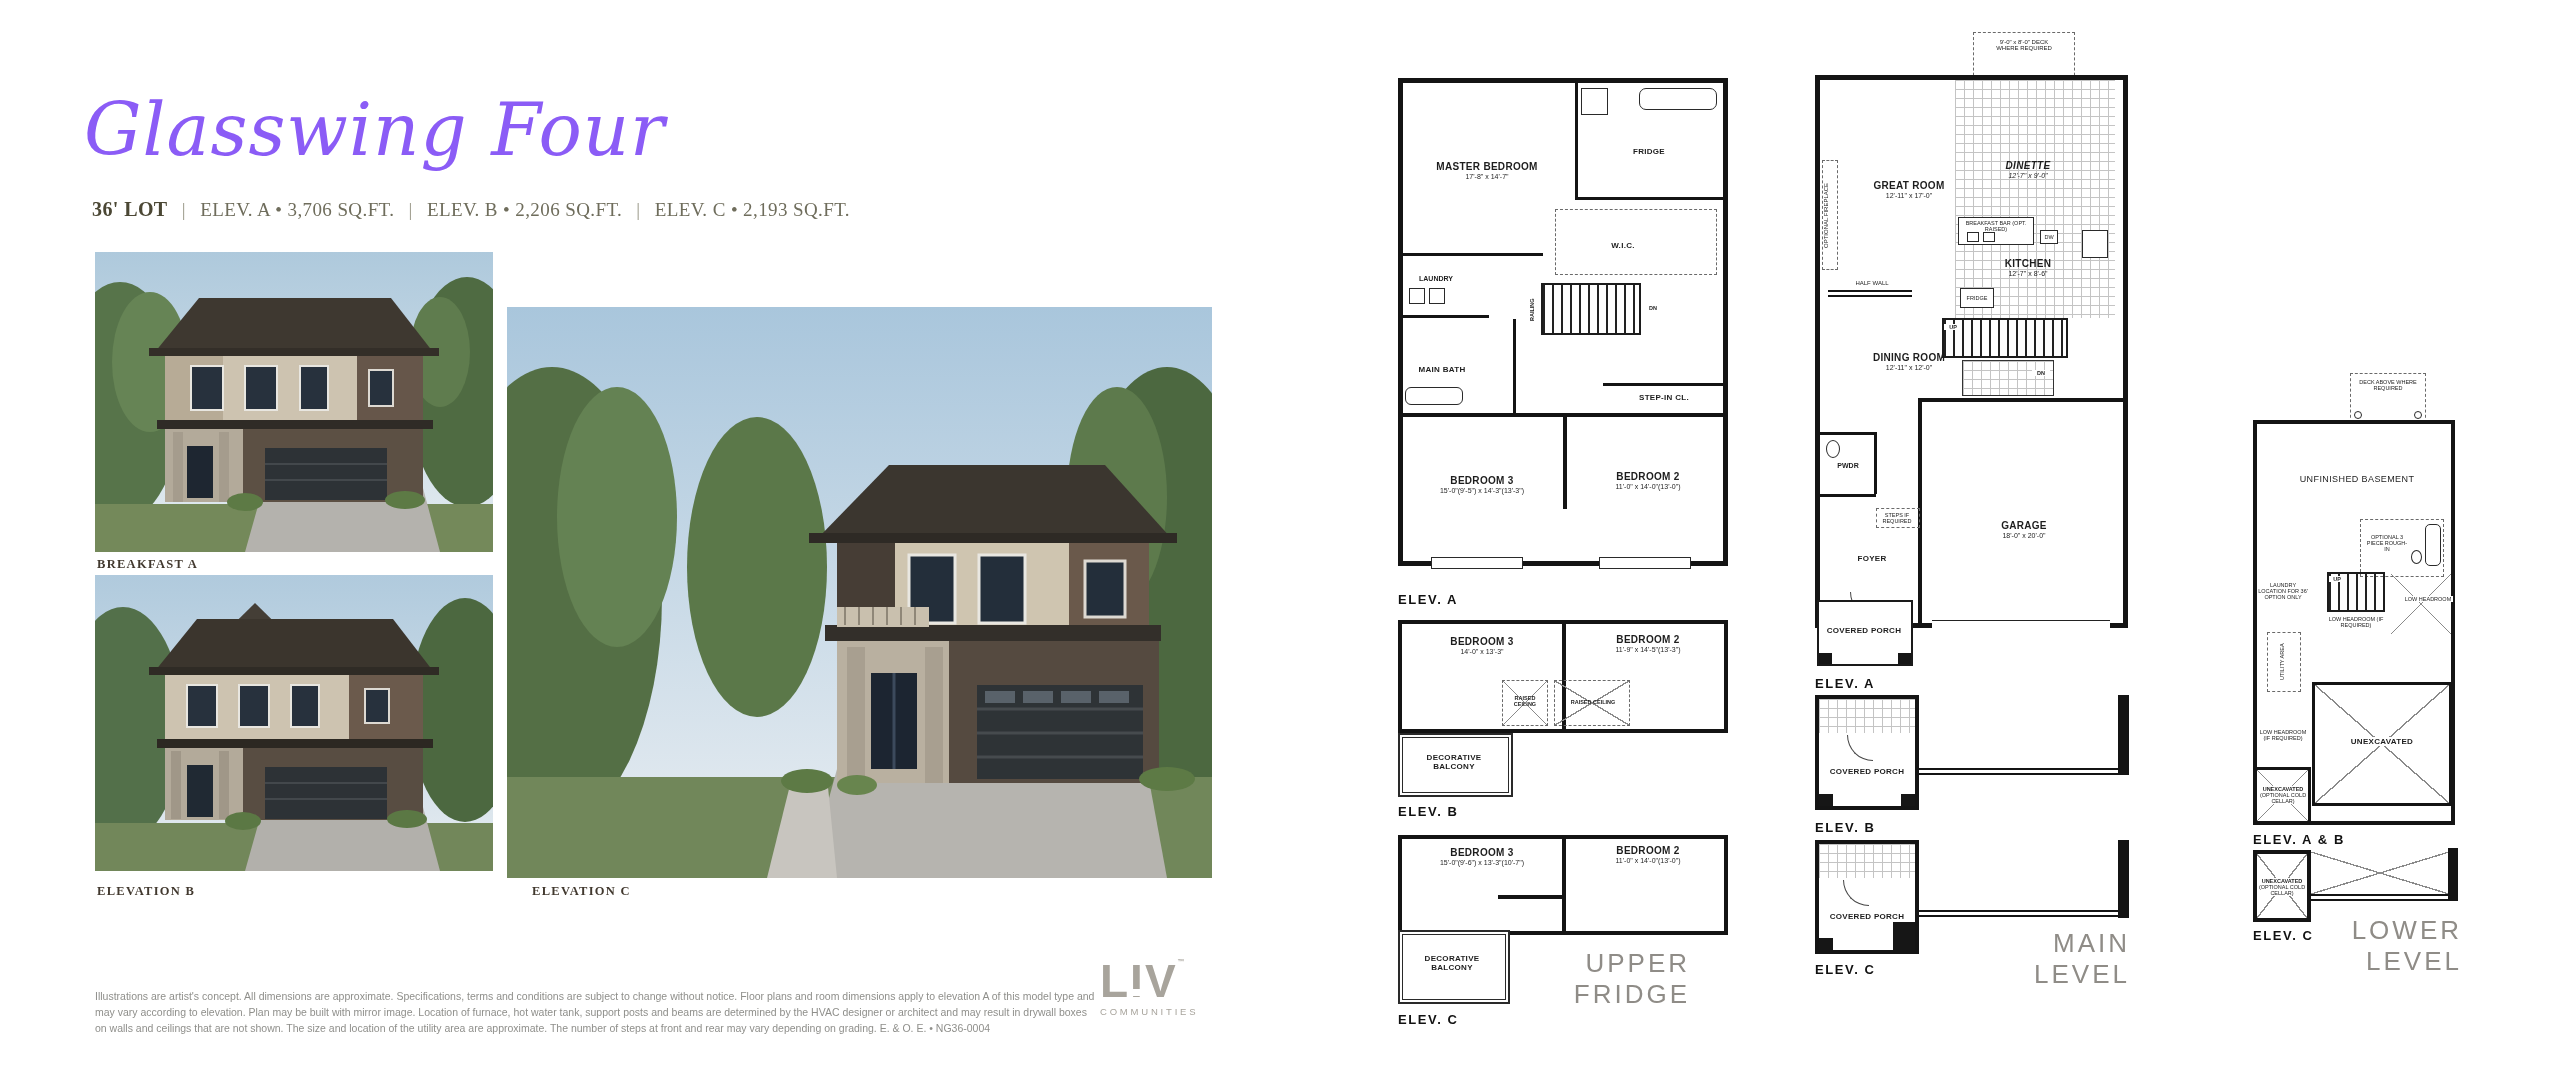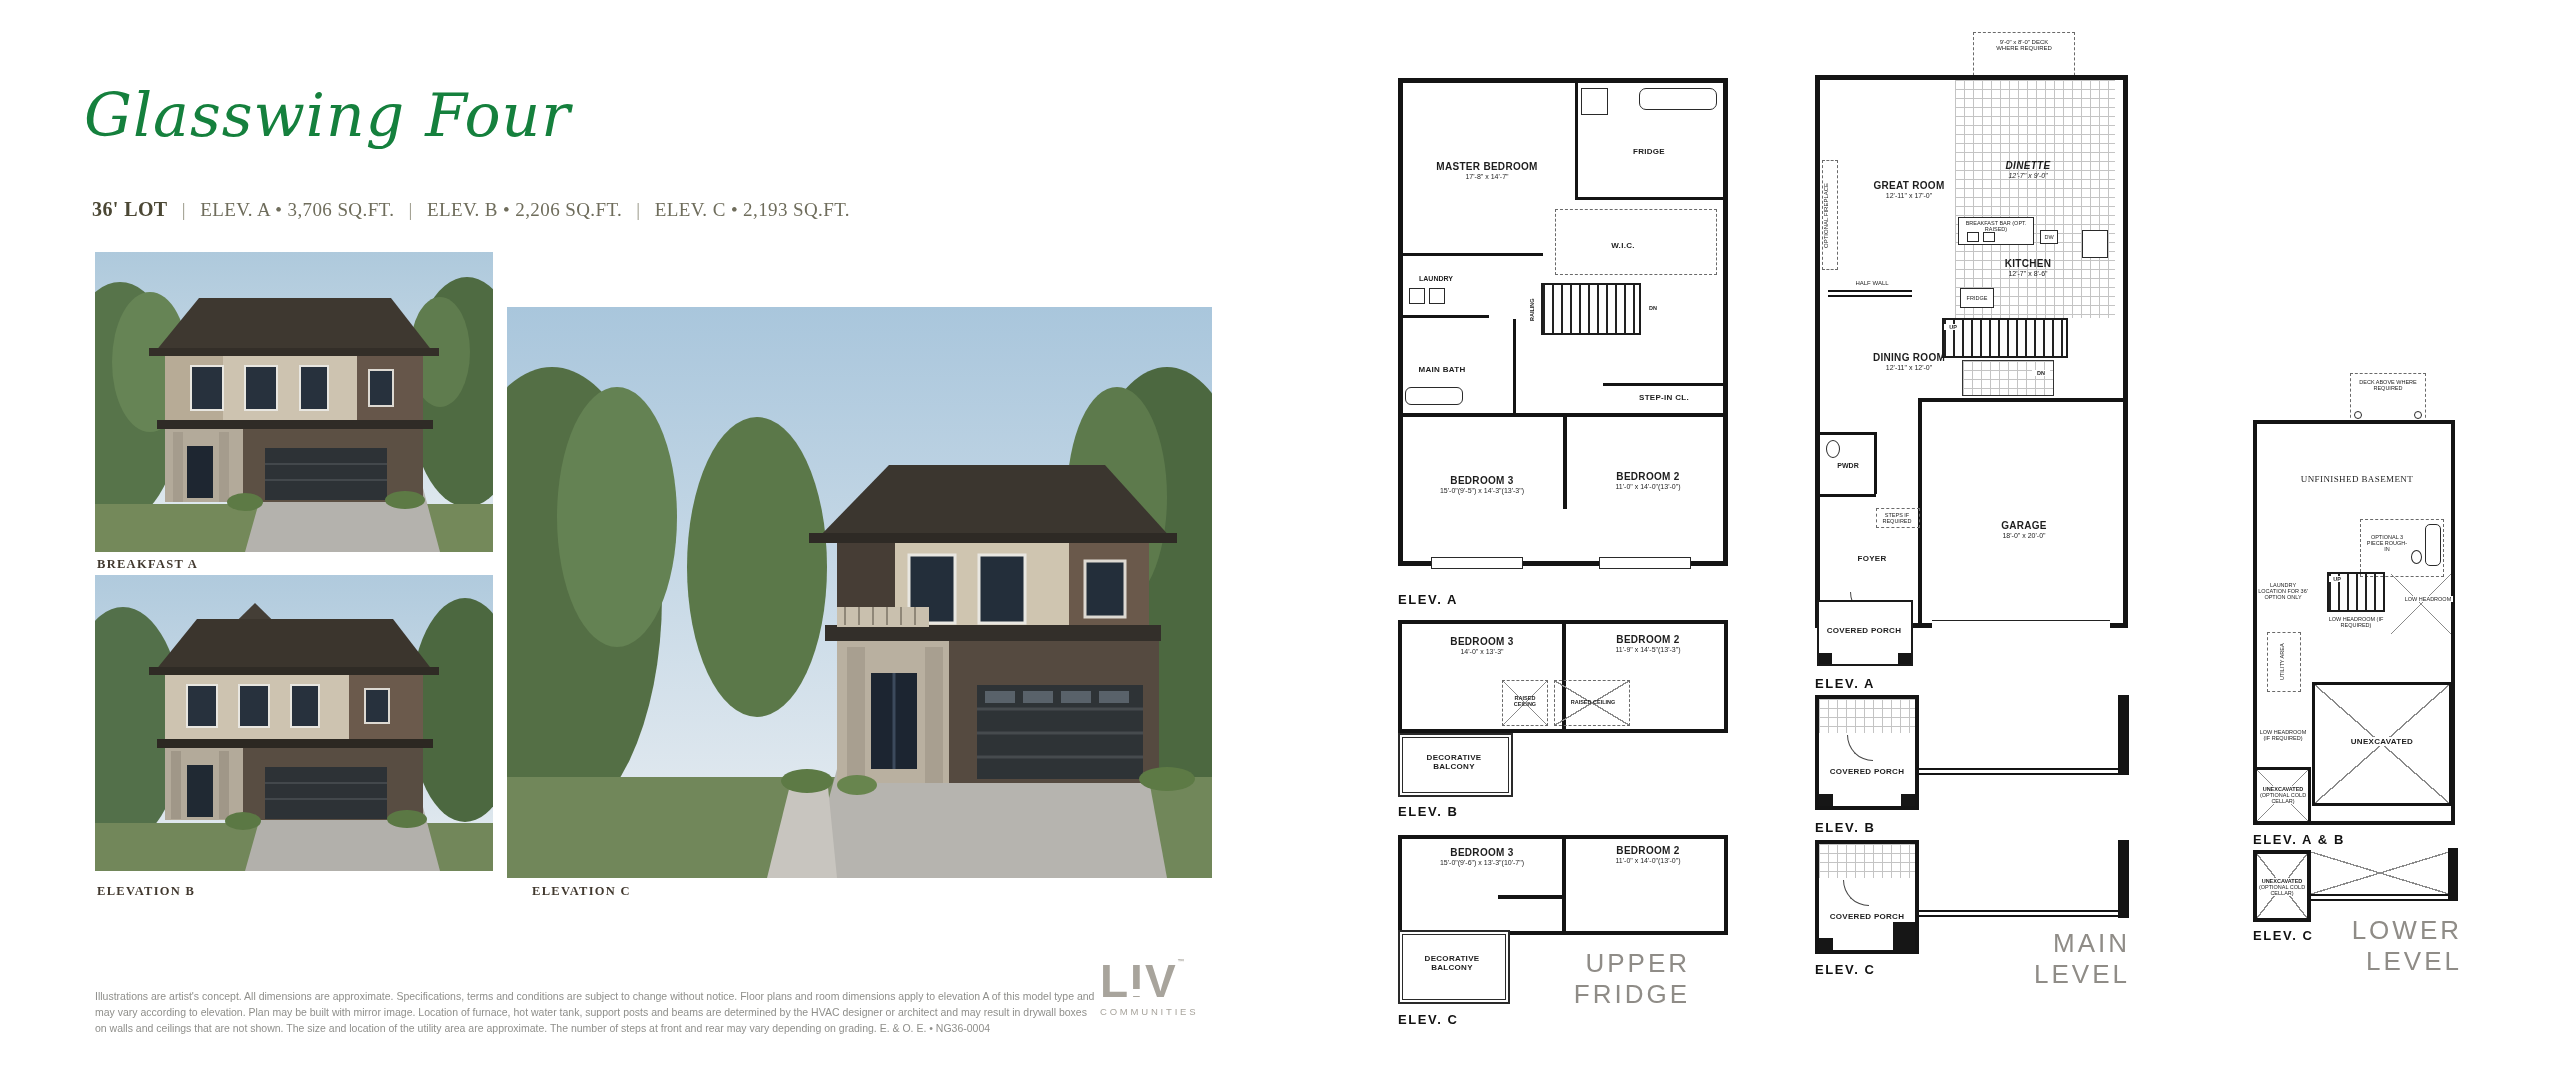--- a/index.html
+++ b/index.html
@@ -1,21 +1,21 @@
 <!DOCTYPE html>
 <html><head>
 <meta charset="utf-8">
 <style>
   html,body{margin:0;padding:0;}
   body{width:2560px;height:1067px;background:#ffffff;overflow:hidden;
        font-family:"Liberation Sans",sans-serif;position:relative;}
   .abs{position:absolute;}
   
   .title{position:absolute;left:84px;top:40px;font-family:"DejaVu Serif",serif;
-         font-style:italic;font-weight:400;font-size:60px;color:#15803d;
+         font-style:italic;font-weight:400;font-size:72px;color:#8b5cf6;
          letter-spacing:1px;white-space:nowrap;}
   .subtitle{position:absolute;left:92px;top:198px;font-family:"Liberation Serif",serif;
             font-size:19px;color:#6f6d5c;letter-spacing:.4px;white-space:nowrap;}
   .subtitle .lot{font-weight:700;color:#4b4734;font-size:20px;}
   .subtitle .sep{color:#9a9888;margin:0 9px;font-weight:300;}
   
   .photo{position:absolute;overflow:hidden;background:#cfdde7;}
   .photo svg{display:block;}
   .photo-label{position:absolute;font-family:"Liberation Serif",serif;font-size:12.5px;
                letter-spacing:1.3px;color:#42392f;font-weight:600;}
@@ -370,21 +370,21 @@
 <div class="abs" style="left:2118px;top:840px;width:11px;height:78px;background:#141414;"></div>
 <div class="elev-tag" style="left:1815px;top:962px;">ELEV. C</div>
 <div class="level-heading" style="left:1985px;top:928px;width:145px;">MAIN LEVEL</div>
 
 <div class="dashed" style="left:2350px;top:373px;width:76px;height:50px;">
   <div class="lbl s55" style="left:8px;top:5px;width:58px;font-weight:400;">DECK ABOVE WHERE REQUIRED</div>
   <div class="fixture" style="left:3px;bottom:3px;width:8px;height:8px;border-radius:50%;"></div>
   <div class="fixture" style="right:3px;bottom:3px;width:8px;height:8px;border-radius:50%;"></div>
 </div>
 <div class="plan-thin" style="left:2253px;top:420px;width:202px;height:405px;">
-  <div class="lbl s9" style="left:30px;top:50px;width:140px;font-weight:400;letter-spacing:.4px;font-family:Liberation Serif, serif;">UNFINISHED BASEMENT</div>
+  <div class="lbl s9" style="left:30px;top:50px;width:140px;font-weight:400;letter-spacing:.4px;">UNFINISHED BASEMENT</div>
   <div class="dashed" style="left:103px;top:95px;width:84px;height:58px;">
     <div class="lbl s55" style="left:4px;top:14px;width:44px;font-weight:400;">OPTIONAL 3 PIECE ROUGH-IN</div>
     <div class="fixture" style="right:2px;top:4px;width:16px;height:42px;border-radius:5px;"></div>
     <div class="fixture" style="left:50px;top:30px;width:11px;height:14px;border-radius:50%;"></div>
   </div>
   <div class="stairs" style="left:70px;top:148px;width:58px;height:40px;"></div>
   <div class="lbl s55" style="left:72px;top:152px;width:16px;background:#fff;">UP</div>
   <div class="lbl s55" style="left:0px;top:158px;width:52px;font-weight:400;">LAUNDRY LOCATION FOR 36' OPTION ONLY</div>
   <div class="xbox" style="left:134px;top:150px;width:60px;height:60px;"></div>
   <div class="lbl s55" style="left:146px;top:172px;width:50px;font-weight:400;background:#fff;">LOW HEADROOM</div>

